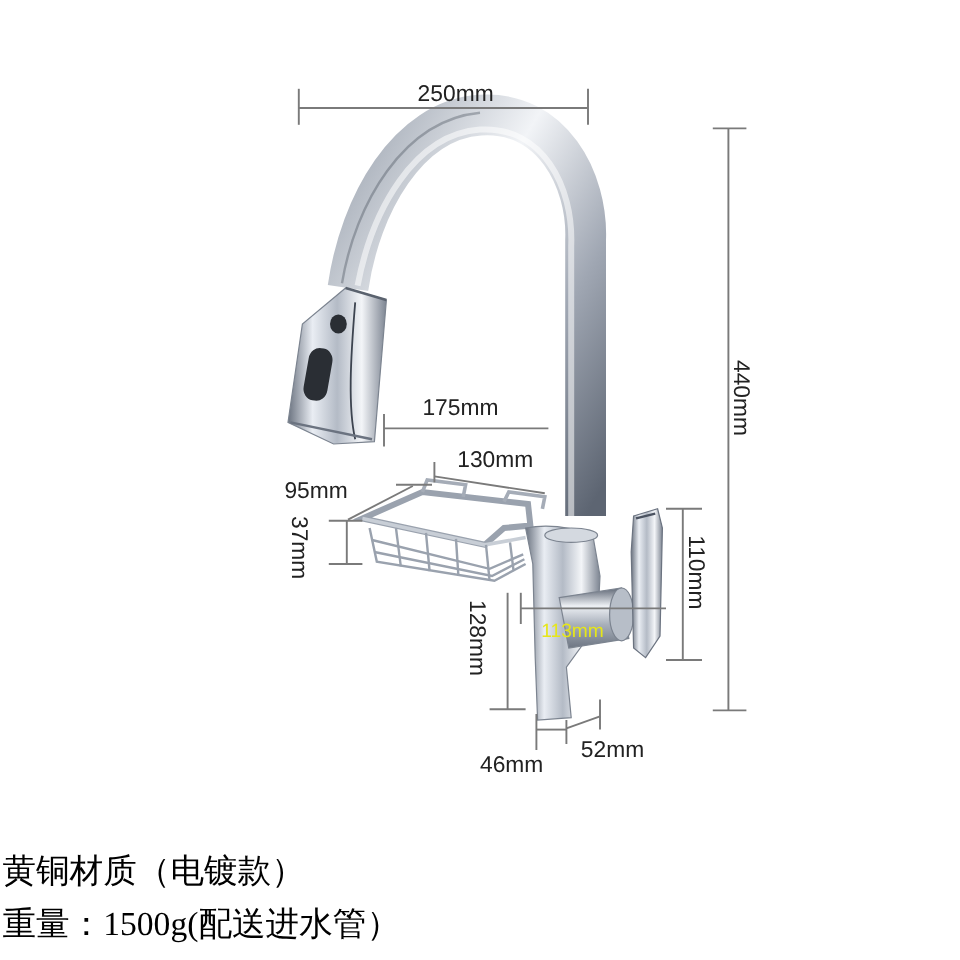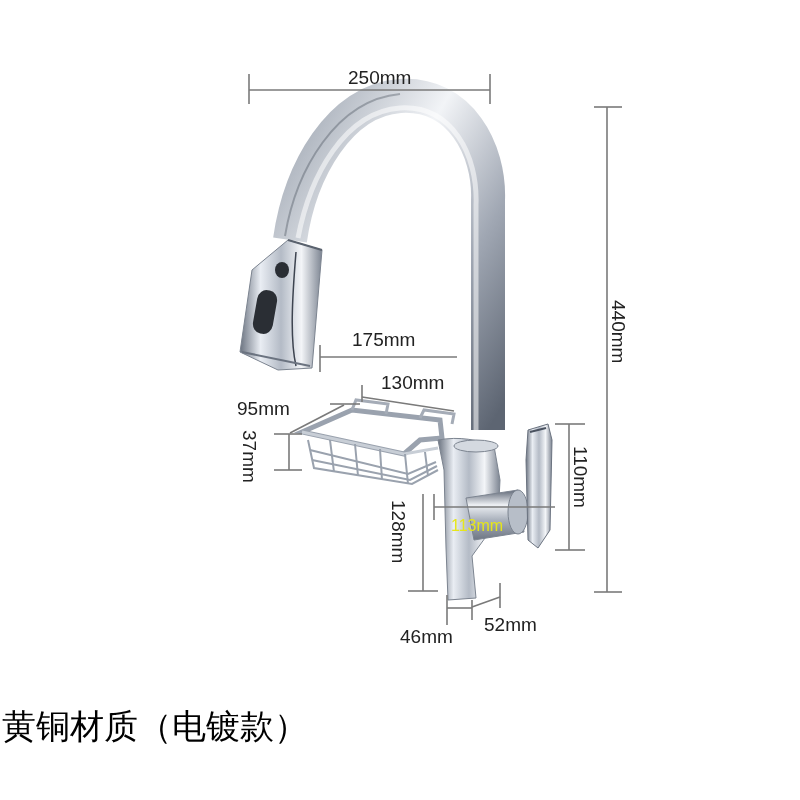--- a/index.html
+++ b/index.html
@@ -1,21 +1,21 @@
 <!DOCTYPE html>
 <html><head>
 <meta charset="utf-8">
 <style>
   html, body { margin: 0; padding: 0; background: #ffffff; }
   .canvas { position: relative; width: 676px; height: 800px; background: #ffffff; overflow: hidden; }
   svg.diagram { position: absolute; left: 0; top: 0; }
   .dim-text { font-family: "Liberation Sans", sans-serif; font-size: 19px; fill: #222222; }
   .dim-yellow { font-family: "Liberation Sans", sans-serif; font-size: 16px; fill: #e6e619; }
   .dim-line { stroke: #7a7a7a; stroke-width: 1.6; fill: none; }
-  .caption { position: absolute; left: 2px; font-family: "Liberation Serif", "DejaVu Serif", serif; font-size: 34px; color: #000000; white-space: nowrap; line-height: 40px; }
+  .caption { position: absolute; left: 2px; font-family: "Liberation Serif", "DejaVu Serif", serif; font-size: 28px; color: #000000; white-space: nowrap; line-height: 40px; }
   .caption.l1 { top: 707px; }
   .caption.l2 { top: 751px; }
 </style>
 </head>
 <body>
 
 <div class="canvas">
   <svg class="diagram" width="800" height="800" viewBox="0 0 800 800">
     <defs>
       <linearGradient id="chromeH" x1="0" y1="0" x2="1" y2="0">
@@ -146,13 +146,14 @@
       <line class="dim-line" x1="472" y1="600" x2="472" y2="620"></line>
       <line class="dim-line" x1="500" y1="583" x2="500" y2="608"></line>
       <line class="dim-line" x1="472" y1="607" x2="500" y2="597"></line>
       <line class="dim-line" x1="447" y1="608" x2="472" y2="608"></line>
       <text class="dim-text" x="400" y="643">46mm</text>
       <text class="dim-text" x="484" y="631">52mm</text>
     </g>
   </svg>
 
   <div class="caption l1">黄铜材质（电镀款）</div>
+  <div class="caption l2">重量：1500g(配送进水管）</div>
 </div>
 
 </body></html>

